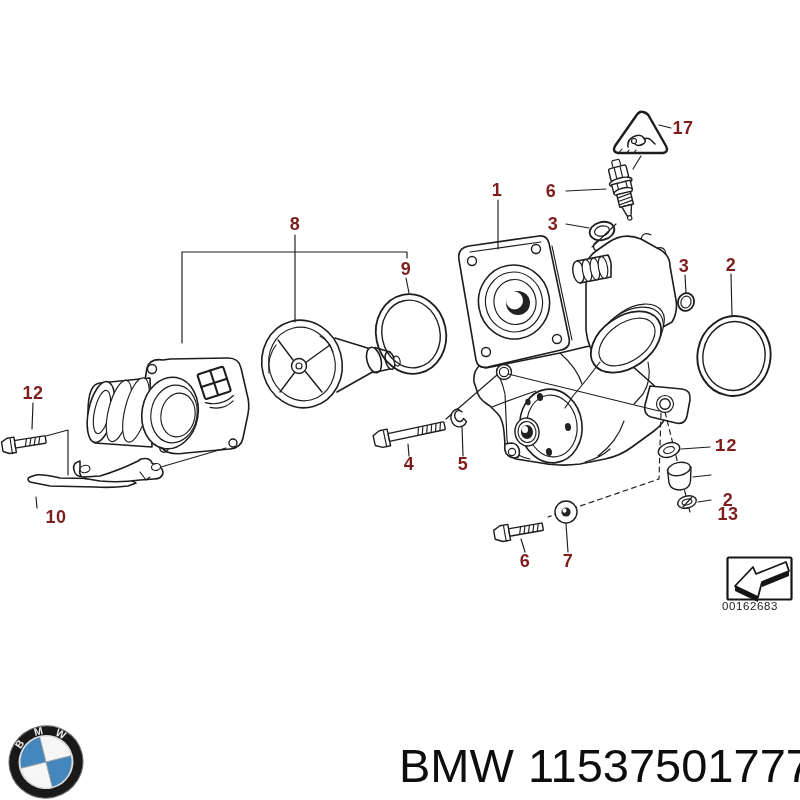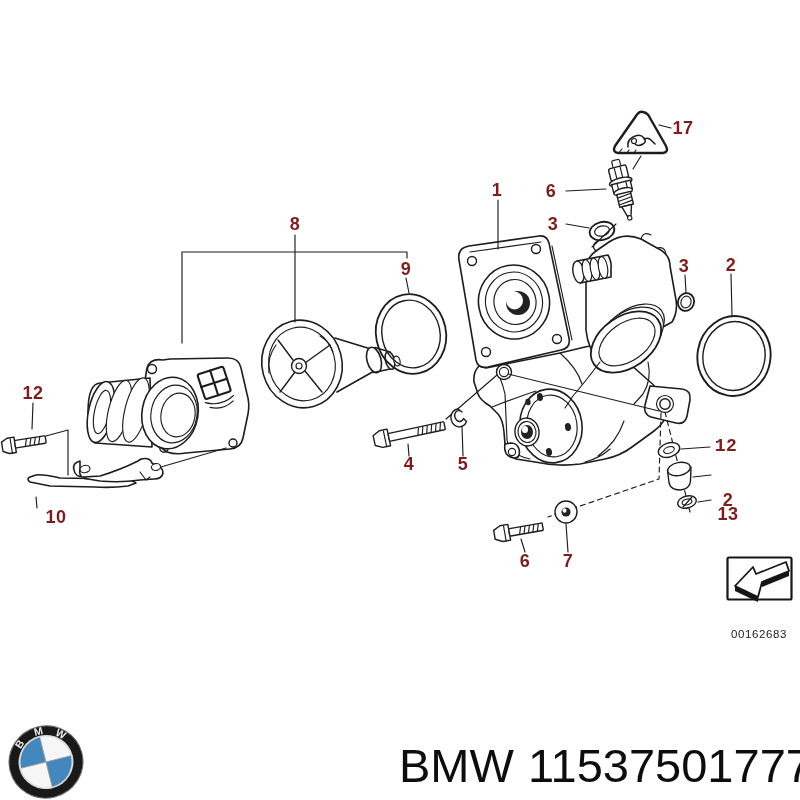--- a/index.html
+++ b/index.html
@@ -7,21 +7,21 @@
   svg{position:absolute;left:0;top:0;}
   svg *{vector-effect:none;}
   .ln{stroke:#1d1d1d;fill:none;stroke-linecap:round;stroke-linejoin:round;stroke-width:1.6px;}
   .wf{fill:#ffffff;}
   .thin{stroke-width:1.15px;}
   .med{stroke-width:1.4px;}
   .bold{stroke-width:2.4px;}
   .dk{fill:#222222;stroke:none;}
   .callouts{position:absolute;left:0;top:0;width:800px;height:800px;}
   .callout{position:absolute;transform:translate(-50%,-50%);font-weight:bold;font-size:18px;color:#7f1d1d;letter-spacing:.5px;line-height:1;}
-  .stamp-code{position:absolute;left:722px;top:628px;width:74px;text-align:center;font-size:11.5px;color:#222;letter-spacing:.6px;}
+  .stamp-code{position:absolute;left:722px;top:600px;width:74px;text-align:left;font-size:11.5px;color:#222;letter-spacing:.6px;}
   .footer-text{position:absolute;left:399px;top:741px;font-size:47px;font-weight:400;color:#0d0d0d;white-space:nowrap;line-height:1.05;}
   .footer-text .part{margin-left:14px;}
 </style>
 </head>
 <body>
 
 <div class="stage">
 
   <svg width="800" height="800" viewBox="0 0 800 800">
 

